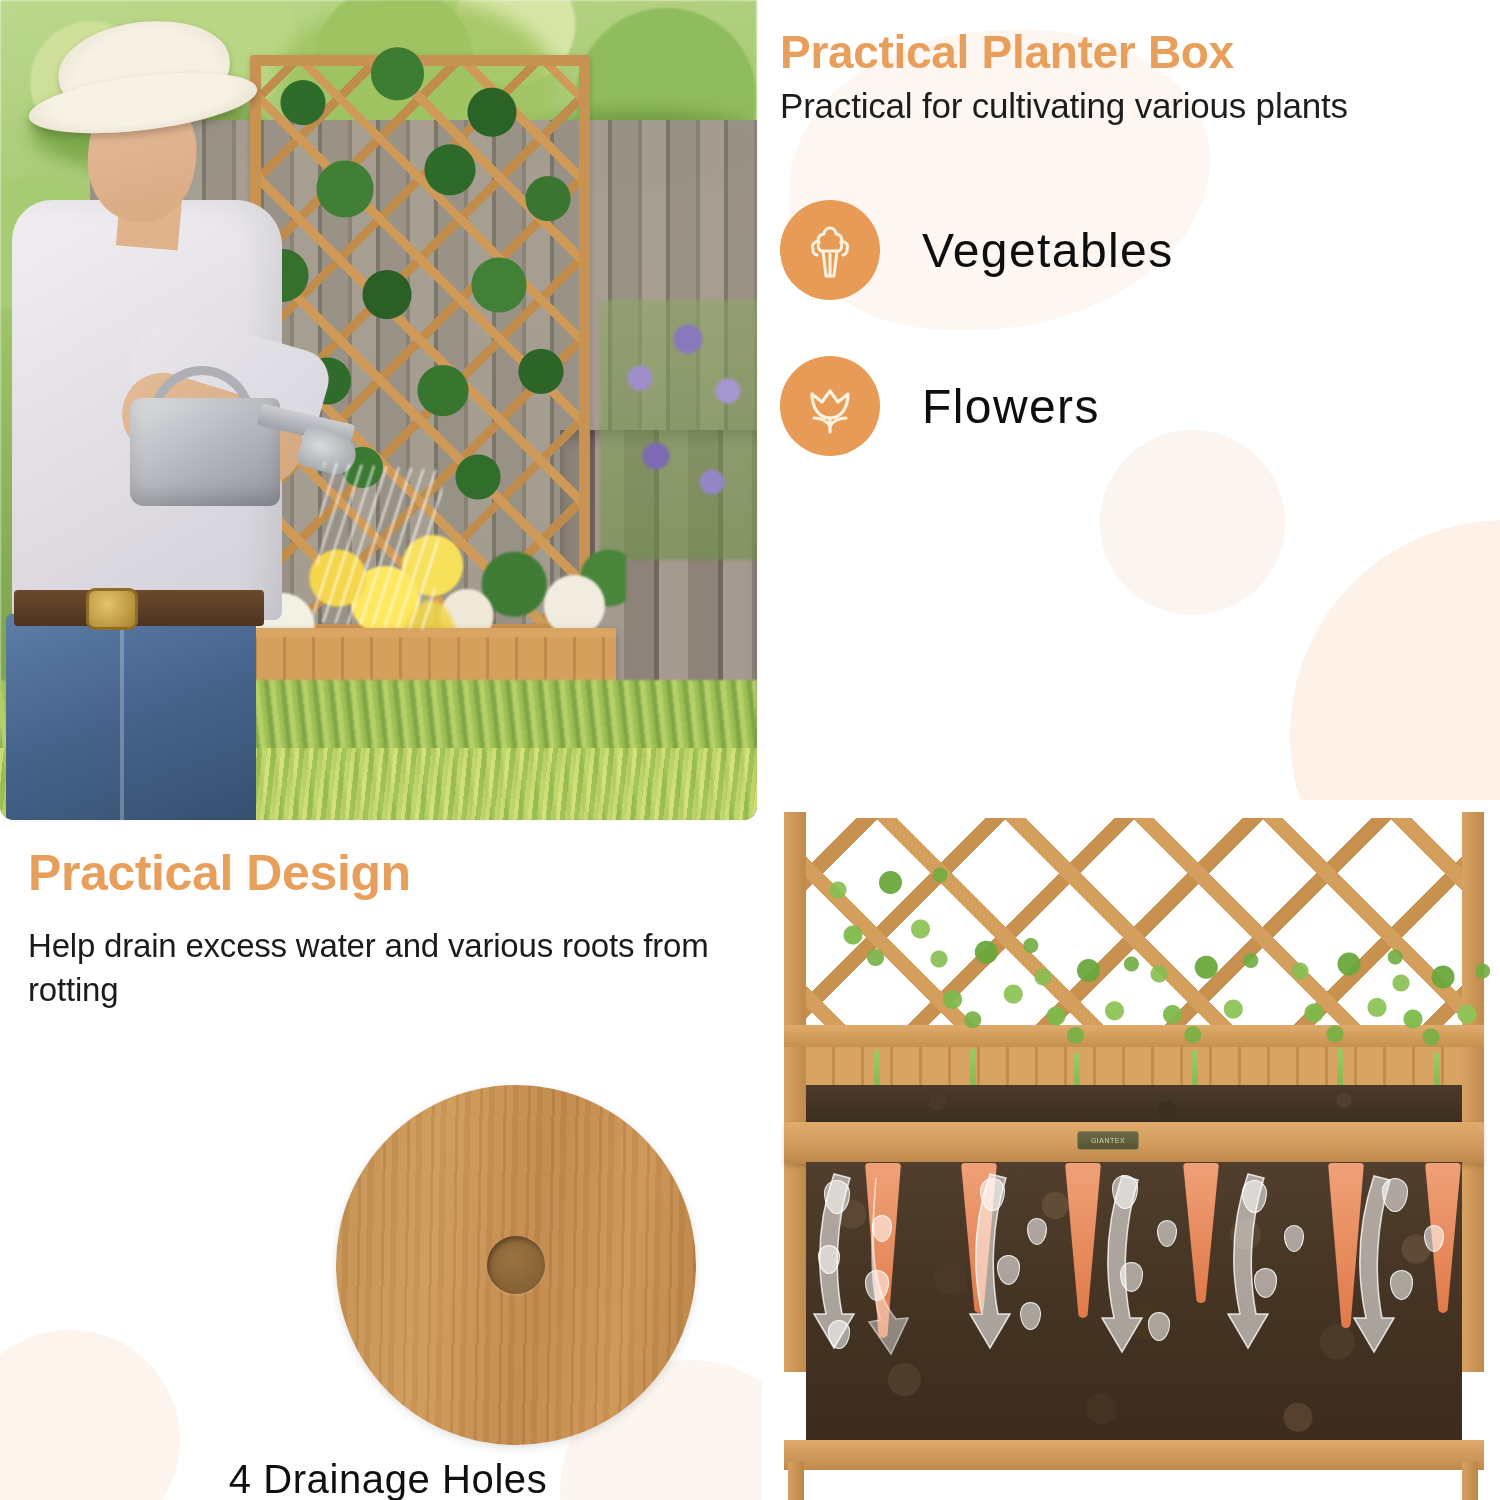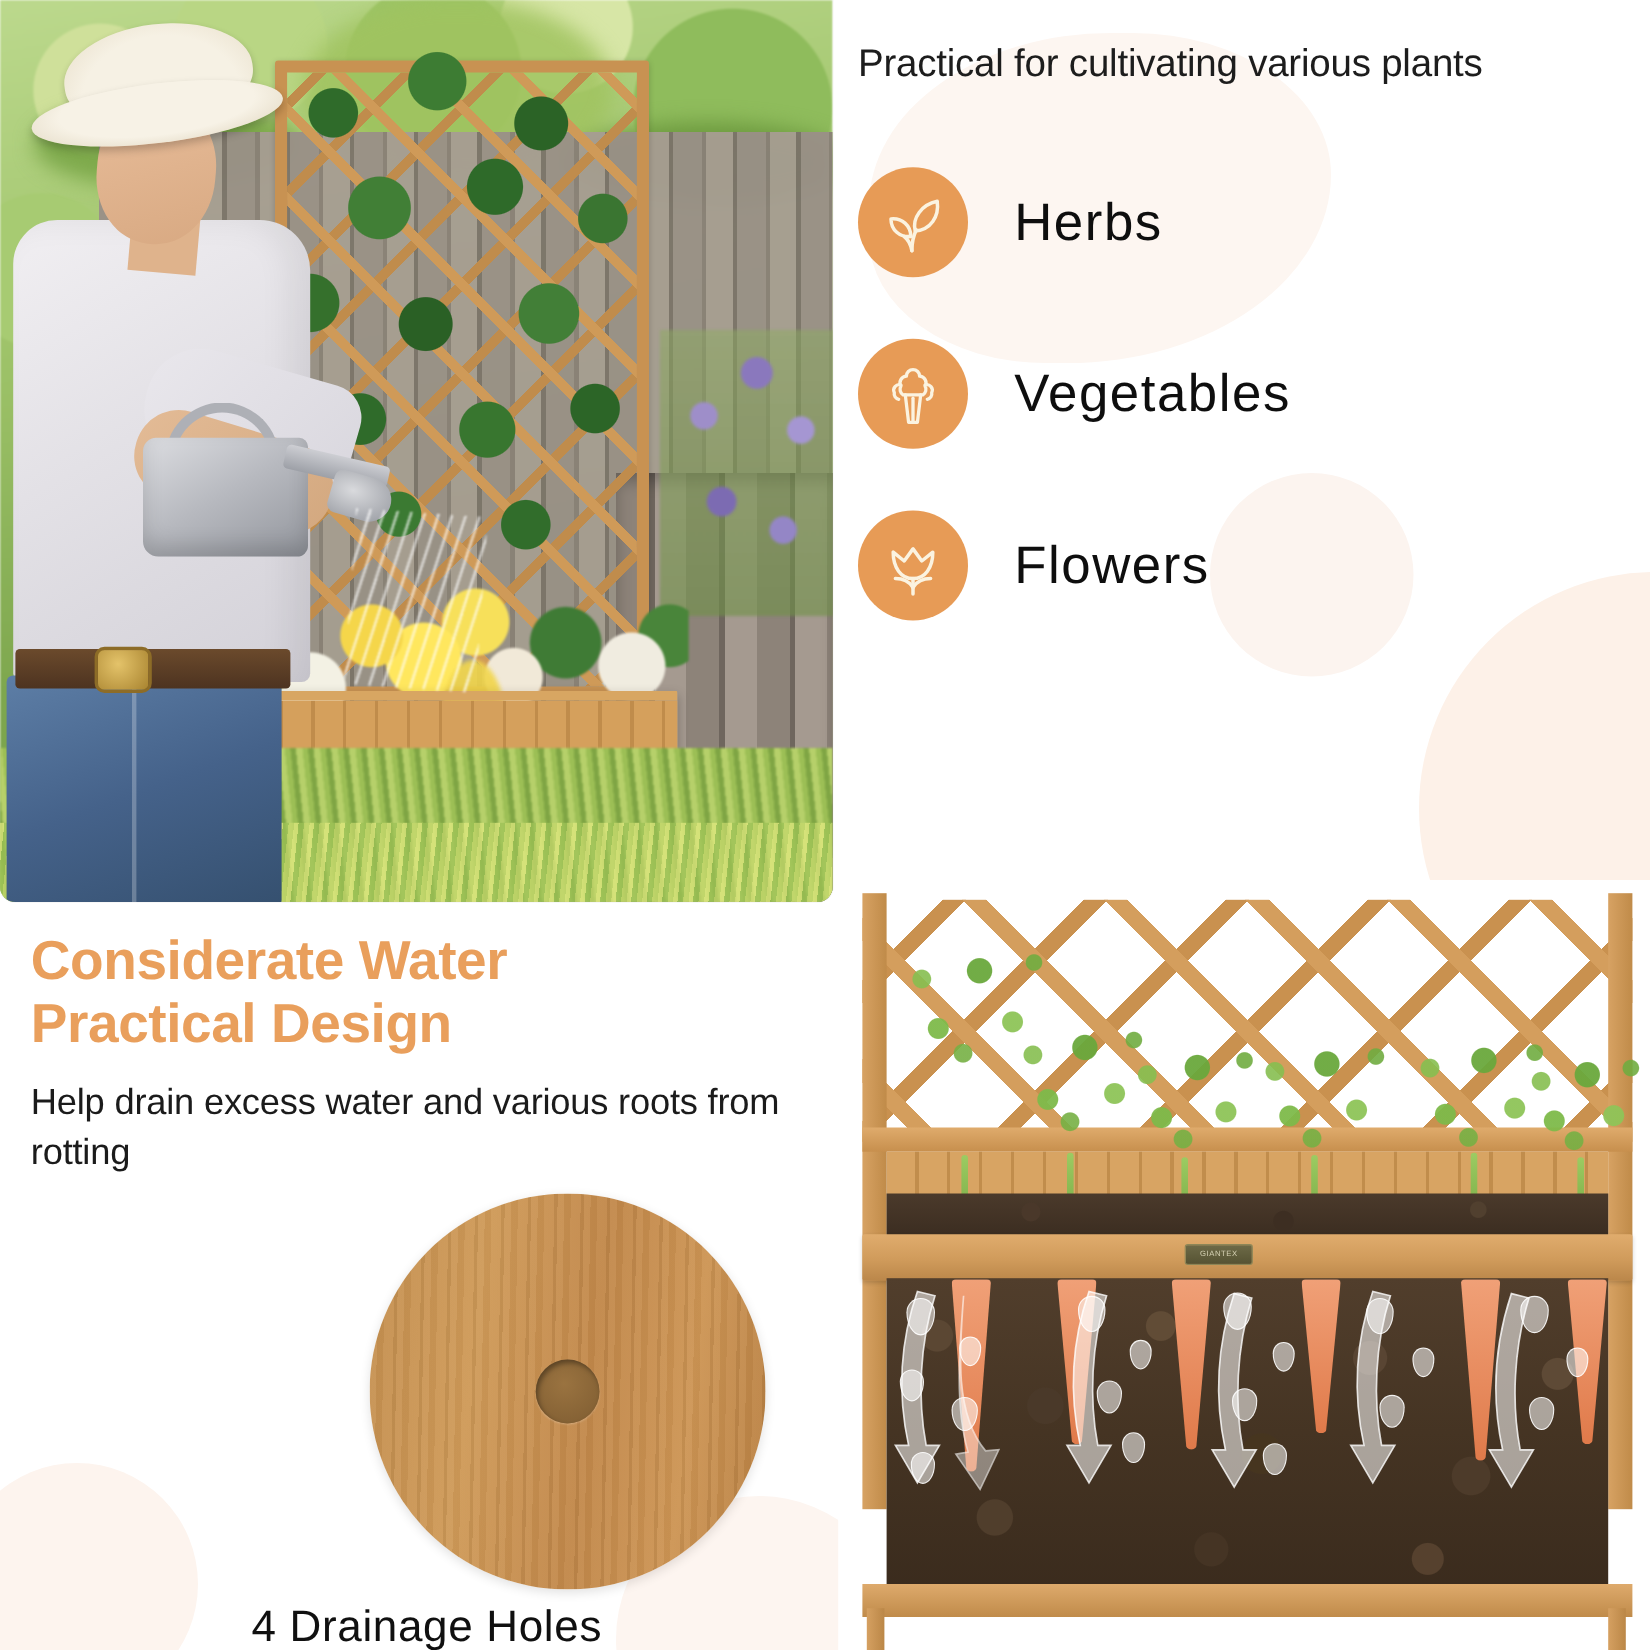--- a/index.html
+++ b/index.html
@@ -436,36 +436,26 @@
   <div class="ph man-forearm"></div>
 
   <div class="ph can-handle"></div>
   <div class="ph can-body"></div>
   <div class="ph can-spout"></div>
   <div class="ph can-rose"></div>
   <div class="ph water-spray"></div>
 </div>
 
 <div class="panel" id="feature-section">
+  <div class="f-title">Practical Planter Box</div>
   <div class="f-sub">Practical for cultivating various plants</div>
 
   <div class="f-list">
 
 
-    <div class="f-row">
-      <div class="f-circle">
-        <svg viewBox="0 0 64 64" fill="none" stroke="#fbf3e0" stroke-width="3.2" stroke-linecap="round" stroke-linejoin="round">
-          <path d="M34 40c-3-12 6-24 20-27 2 14-6 26-20 27z"></path>
-          <path d="M30 45c-10 1-18-6-18-16 10-1 18 6 18 16z"></path>
-          <path d="M31 58c0-8 1-13 4-19"></path>
-          <path d="M31 58c-1-6-3-10-7-13"></path>
-        </svg>
-      </div>
-      <div class="f-label">Herbs</div>
-    </div>
 
     <div class="f-row">
       <div class="f-circle">
         <svg viewBox="0 0 64 64" fill="none" stroke="#fbf3e0" stroke-width="3" stroke-linecap="round" stroke-linejoin="round">
           <path d="M26 16a6 6 0 0112 0 6 6 0 015 9 6 6 0 01-2 8H23a6 6 0 01-2-8 6 6 0 015-9z"></path>
           <path d="M21 24a5 5 0 00-6 7 5 5 0 004 6"></path>
           <path d="M43 24a5 5 0 016 7 5 5 0 01-4 6"></path>
           <path d="M25 33l3 25h8l3-25"></path>
           <path d="M32 36v22"></path>
         </svg>
@@ -483,21 +473,20 @@
         </svg>
       </div>
       <div class="f-label">Flowers</div>
     </div>
 
   </div>
 </div>
 
 <div class="panel" id="drainage-section">
   <div class="d-title">
-    <div>Considerate Water</div>
     <div>Practical Design</div>
   </div>
   <div class="d-sub">Help drain excess water and various roots from rotting</div>
 
   <div class="wood-wrap">
     <div class="wood-disc">
       <div class="wood-hole"></div>
     </div>
   </div>
 

